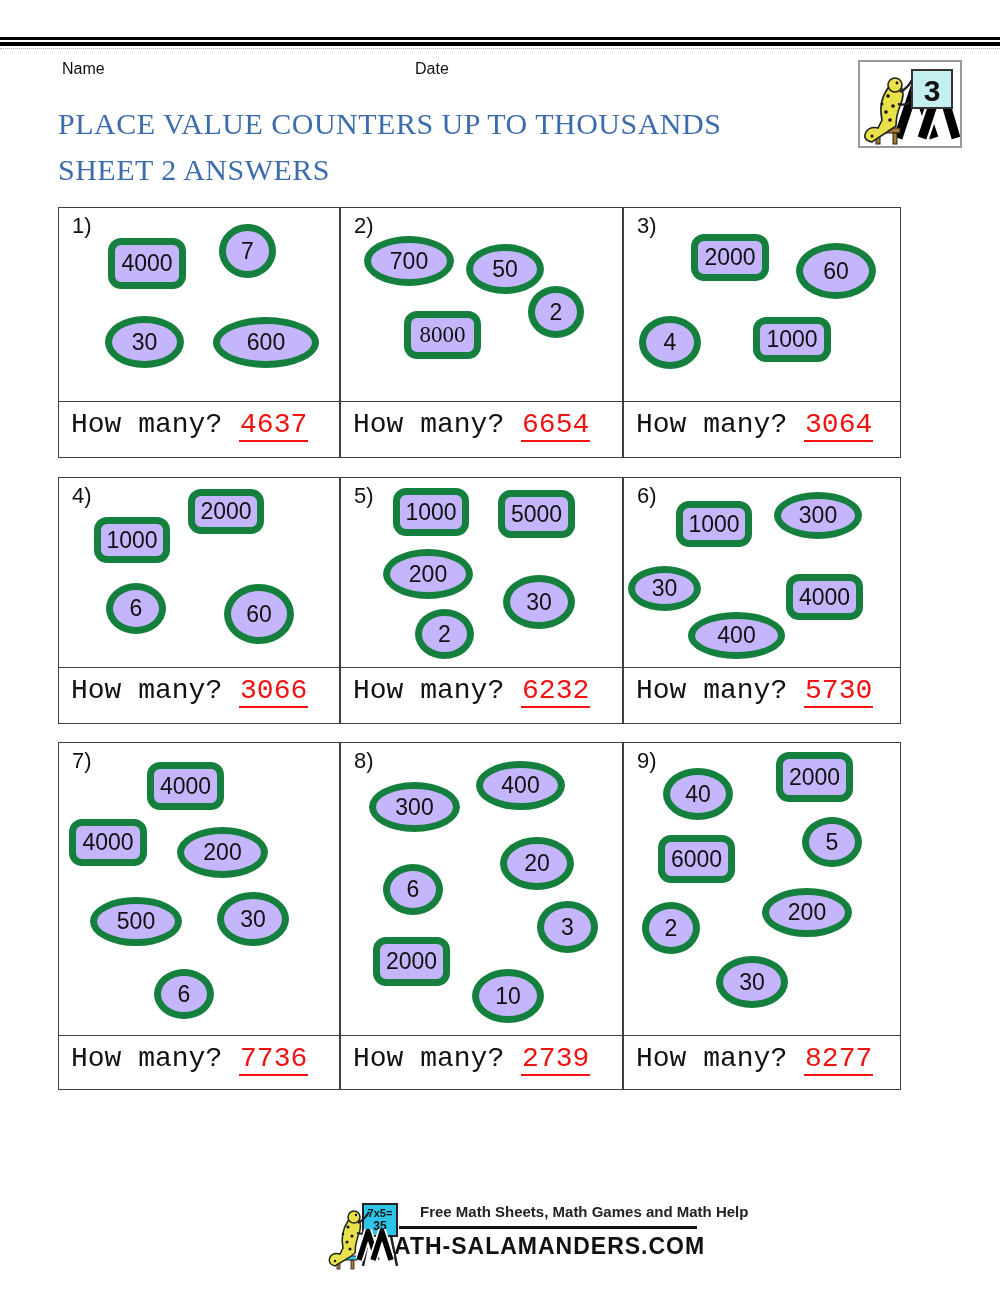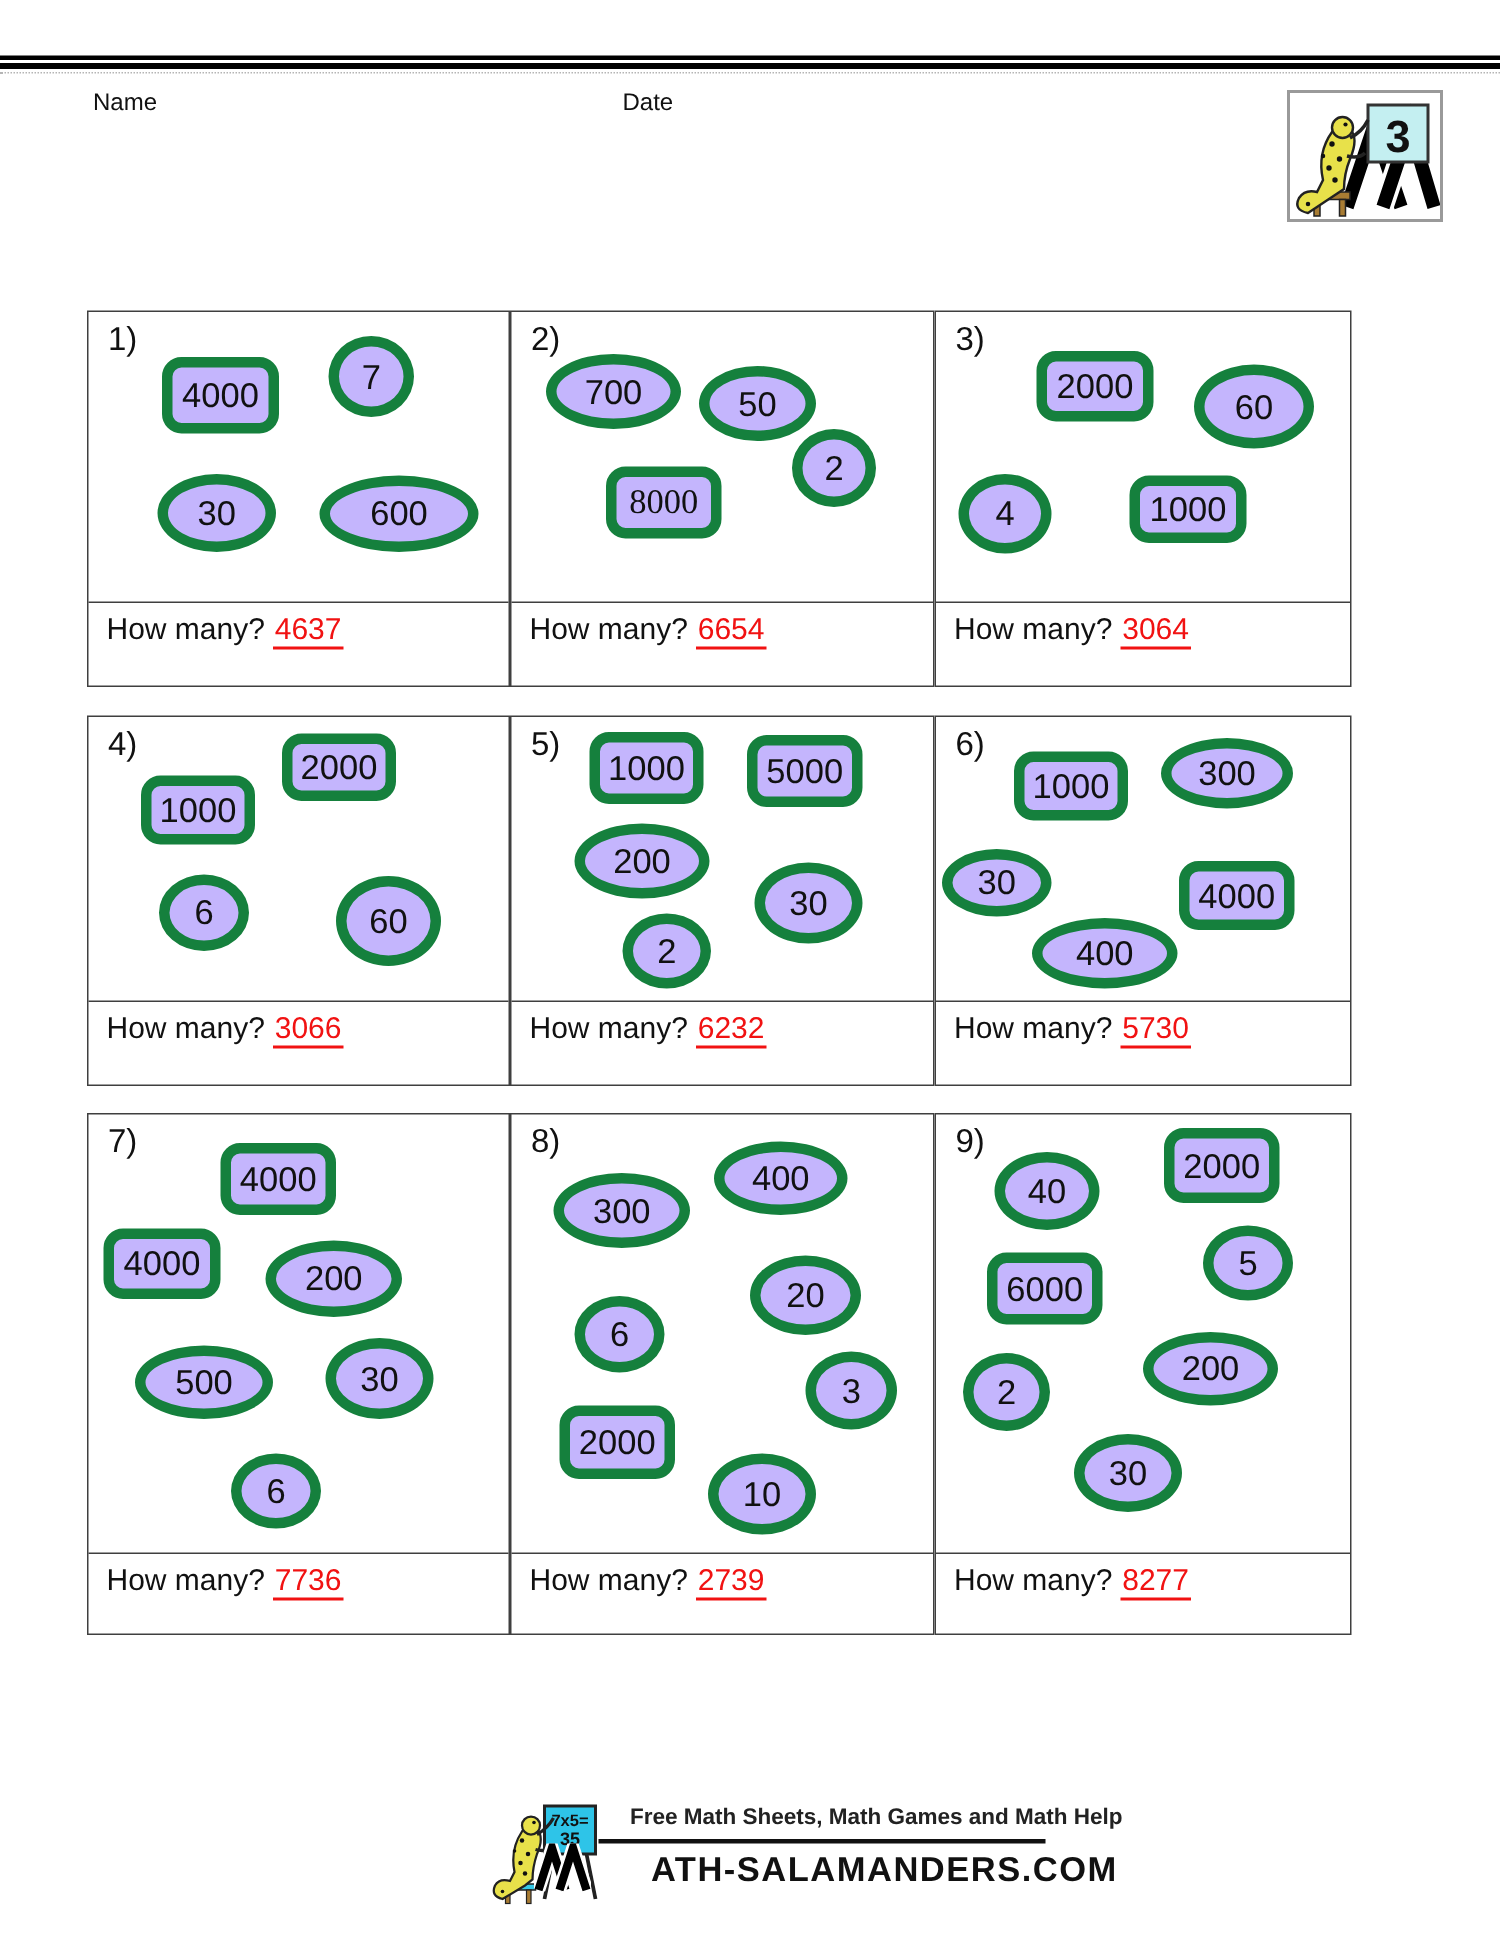--- a/index.html
+++ b/index.html
@@ -23,43 +23,47 @@
 
   
   .pbox{position:absolute;border:1px solid #3f3f3f;box-sizing:border-box;background:#fff;}
   .counter-area{position:absolute;left:0;top:0;right:0;}
   .pnum{position:absolute;left:13px;top:5px;font-size:22px;}
   .counter{position:absolute;display:flex;align-items:center;justify-content:center;
            border:7px solid #15803d;box-sizing:border-box;font-size:23px;background:#c4b5fd;}
   .counter.oval{border-radius:50%;}
   .counter.rect{border-radius:13px;}
   .answer-area{position:absolute;left:0;right:0;bottom:0;border-top:1px solid #3f3f3f;}
-  .howmany{position:absolute;left:12px;top:7px;font-size:20px;white-space:nowrap;}
+  .howmany{position:absolute;left:12px;top:7px;font-size:28px;white-space:nowrap;font-family:Liberation Mono, monospace;}
   .ans{color:#f11212;border-bottom:2px solid #f11212;padding:0 1px;}
 
   
   .footer-logo{position:absolute;left:327px;top:1200px;}
   .tagline{position:absolute;left:420px;top:1203px;font-size:15px;font-weight:bold;color:#222;}
   .foot-rule{position:absolute;left:399px;top:1226px;width:298px;height:3px;background:#111;}
   .wordmark{position:absolute;left:356px;top:1229px;display:flex;align-items:flex-end;}
   .wordmark-m{display:block;}
   .wordmark-text{font-size:23px;font-weight:bold;letter-spacing:1px;color:#111;
-                 font-family:"Liberation Sans",sans-serif;line-height:30px;padding-left:40px;}
+                 font-family:"Liberation Sans",sans-serif;line-height:30px;}
 </style>
 </head>
 <body>
 
 <div class="page">
 
   <div class="top-bar"></div>
   <div class="top-dots"></div>
 
   <div class="name-label">Name</div>
   <div class="date-label">Date</div>
 
+  <div class="title">
+    <div>PLACE VALUE COUNTERS UP TO THOUSANDS</div>
+    <div>SHEET 2 ANSWERS</div>
+  </div>
 
   <div class="corner-logo">
     <svg width="100" height="84" viewBox="0 0 100 84">
 
       <polyline points="38,76 56,22 74,76" fill="none" stroke="#fff" stroke-width="14"></polyline>
       <polyline points="38,76 56,22 74,76" fill="none" stroke="#000" stroke-width="9"></polyline>
       <polyline points="62,76 80,22 96,76" fill="none" stroke="#fff" stroke-width="14"></polyline>
       <polyline points="62,76 80,22 96,76" fill="none" stroke="#000" stroke-width="9"></polyline>
 
       <rect x="52" y="8" width="40" height="38" fill="#c4eff1" stroke="#333" stroke-width="2"></rect>

